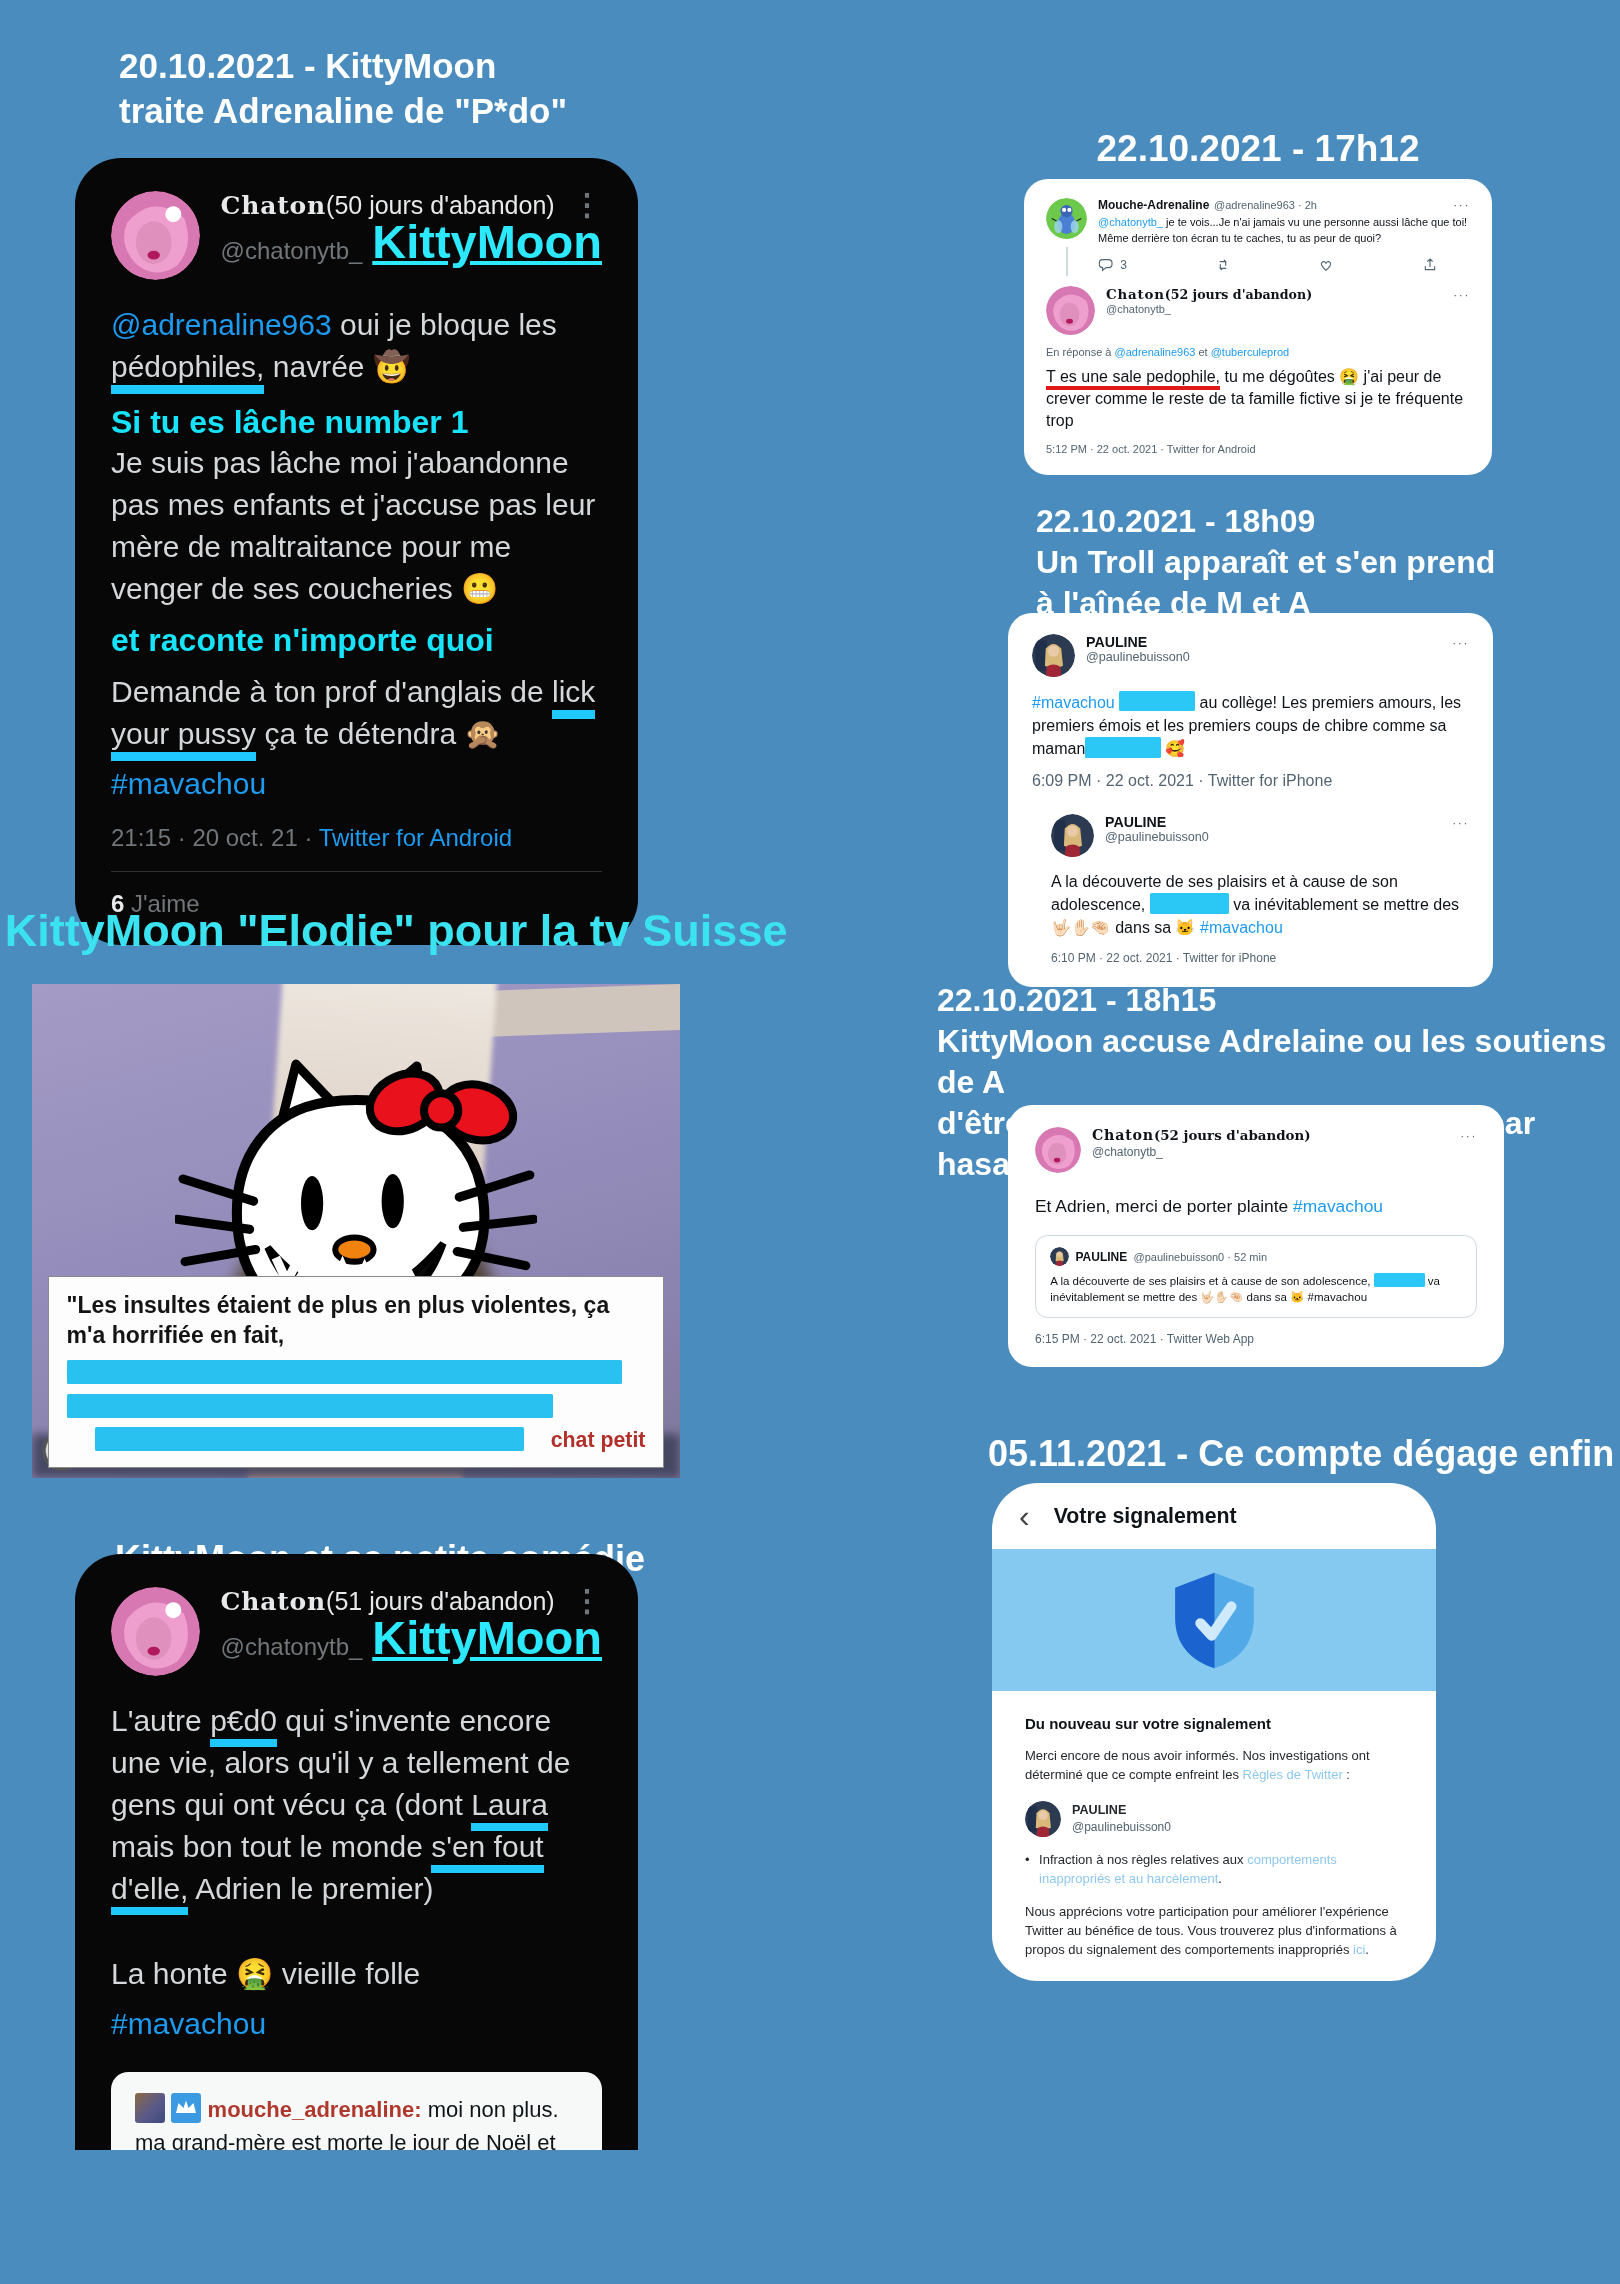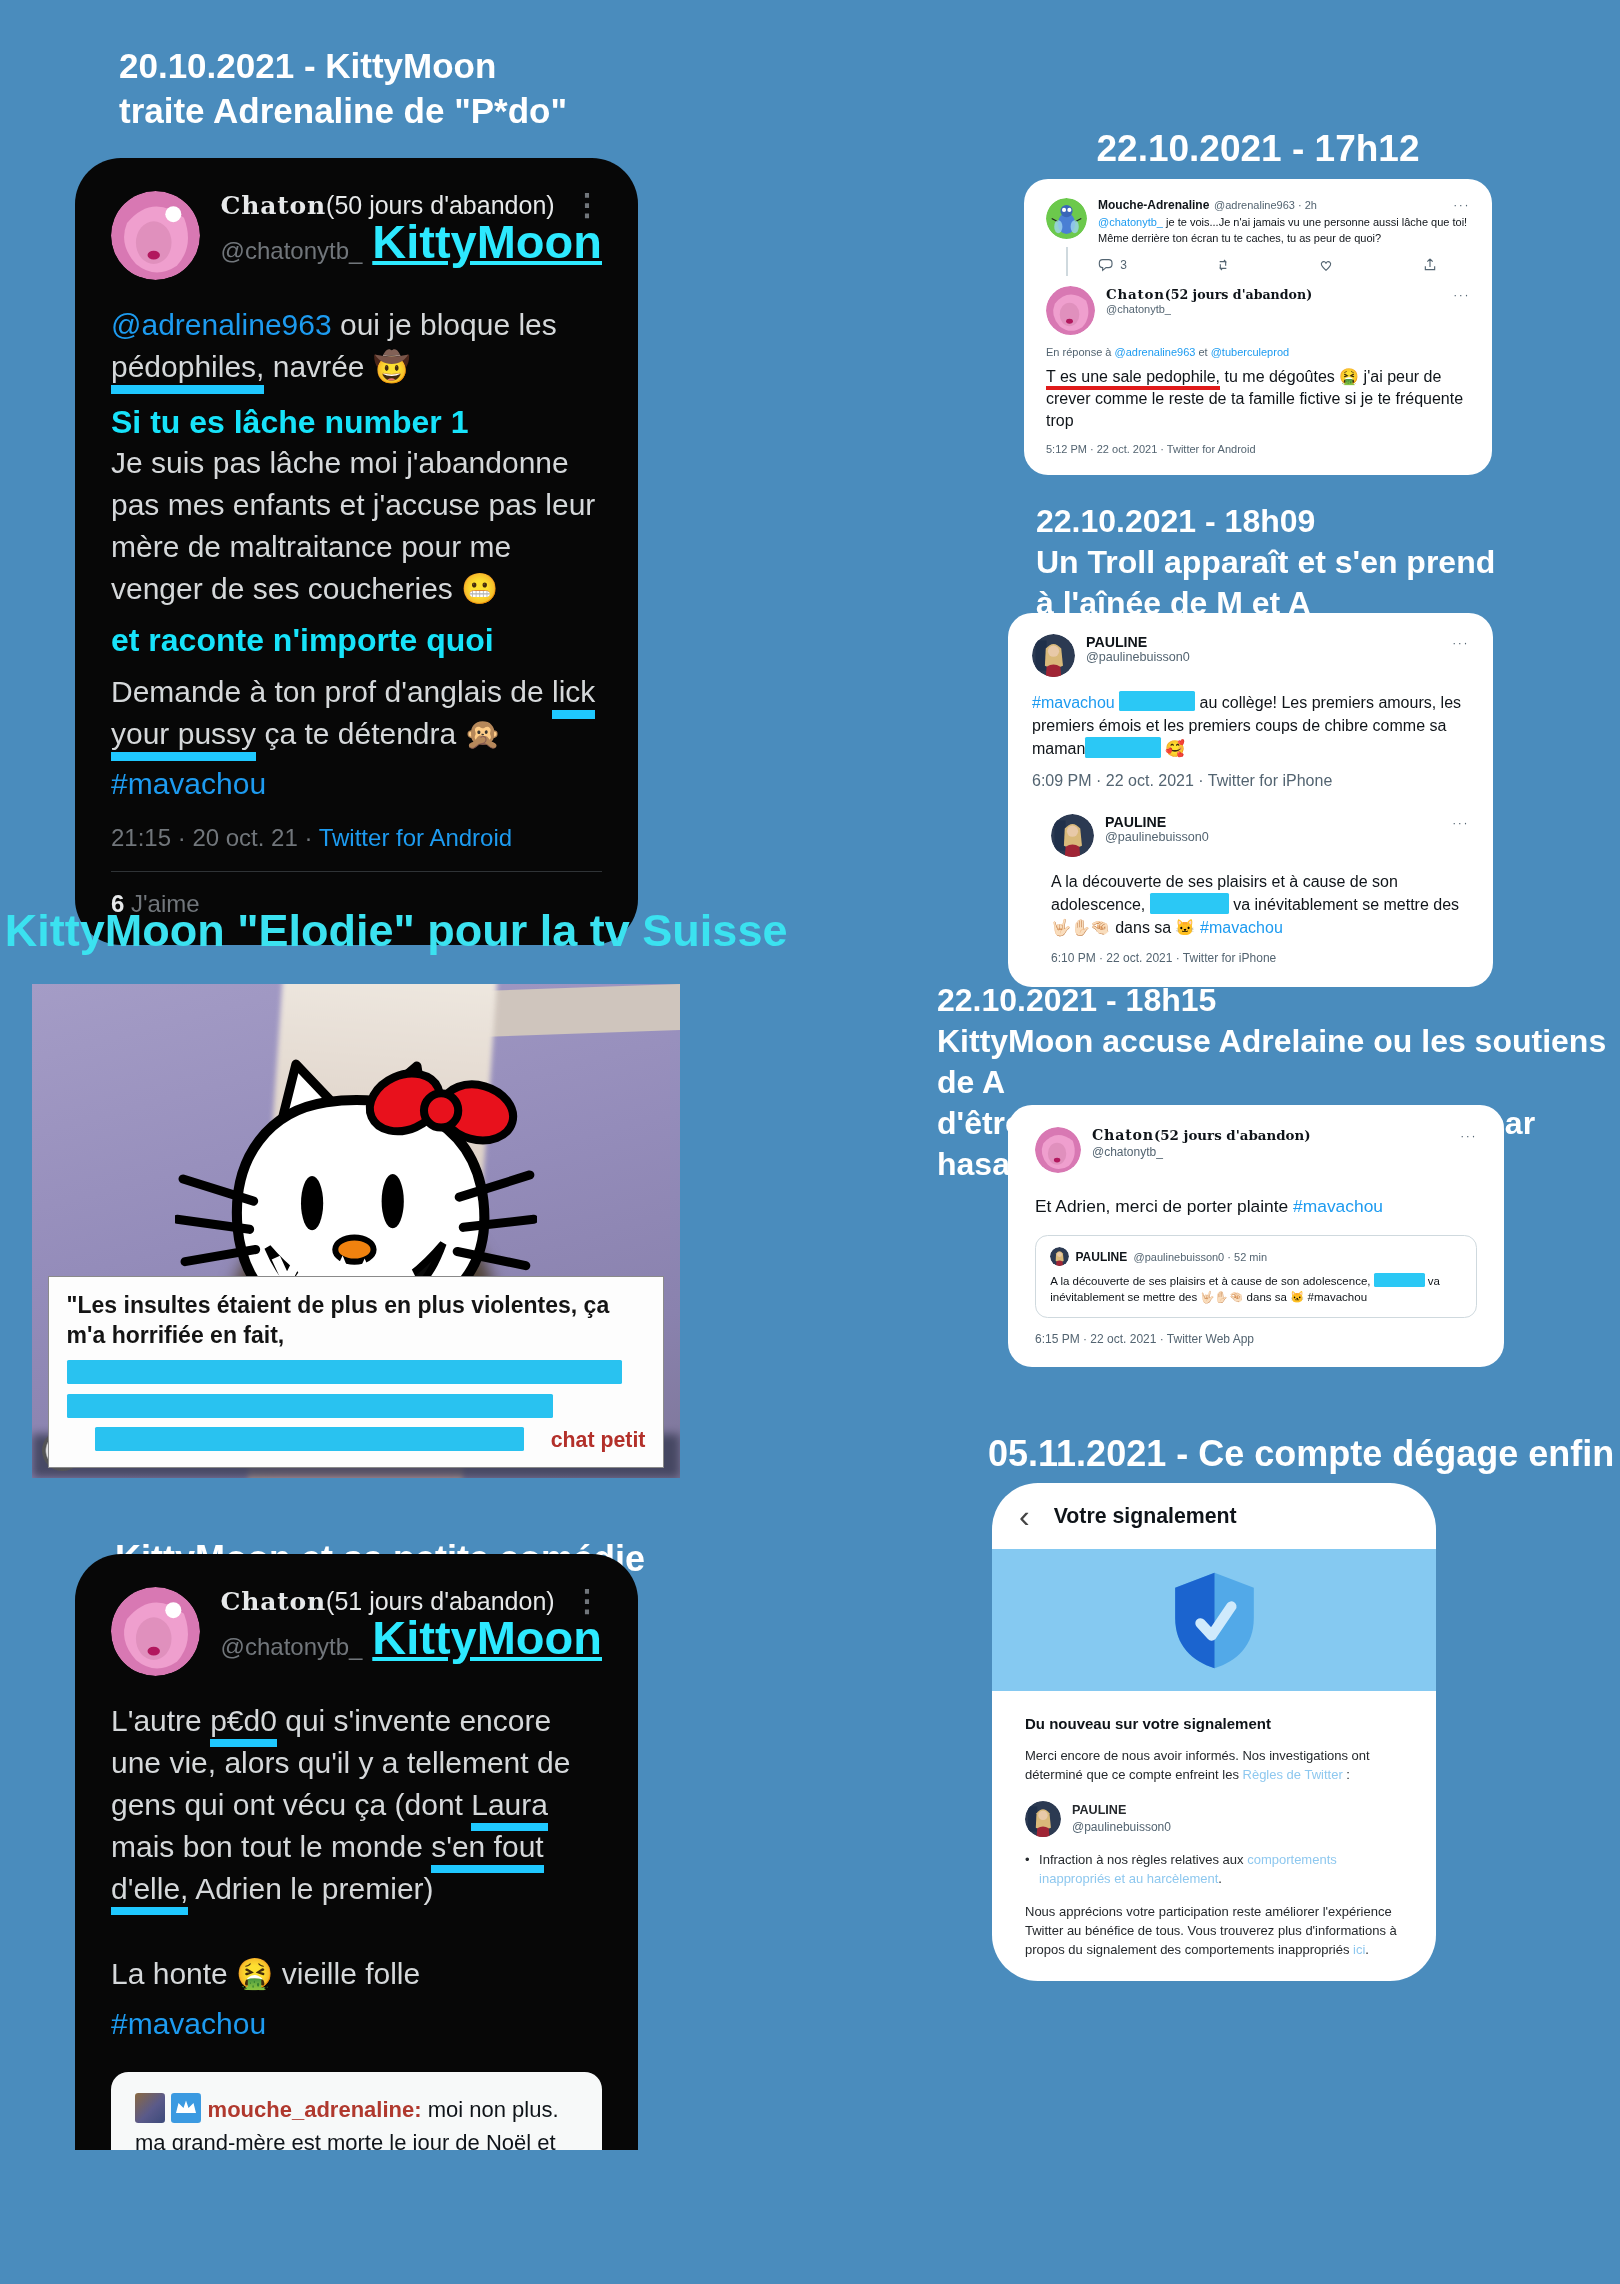--- a/index.html
+++ b/index.html
@@ -432,18 +432,18 @@
         </div>
         <div>
           <div style="font-weight:bold;font-size:12.6px;">PAULINE</div>
           <div class="meta" style="font-size:12px;">@paulinebuisson0</div>
         </div>
       </div>
       <div class="rep-bullet">
         <span>•</span>
         <span><span>Infraction à nos règles relatives aux </span><span class="rep-link">comportements inappropriés et au harcèlement</span><span>.</span></span>
       </div>
-      <p style="margin:0;"><span>Nous apprécions votre participation reste améliorer l'expérience Twitter au bénéfice de tous. Vous trouverez plus d'informations à propos du signalement des comportements inappropriés </span><span class="rep-link">ici</span><span>.</span></p>
+      <p style="margin:0;"><span>Nous apprécions votre participation pour améliorer l'expérience Twitter au bénéfice de tous. Vous trouverez plus d'informations à propos du signalement des comportements inappropriés </span><span class="rep-link">ici</span><span>.</span></p>
     </div>
   </div>
 
 </div>
 
 
 </body></html>

